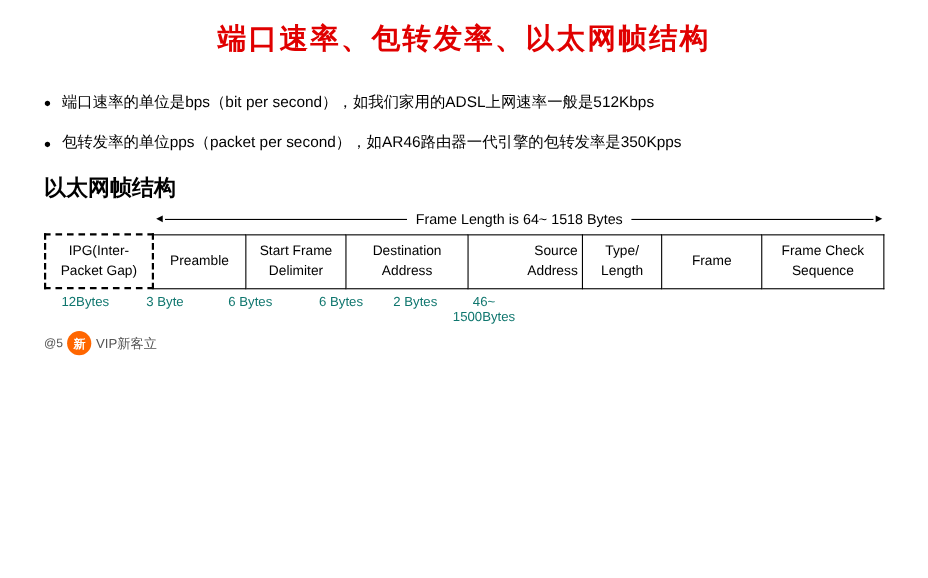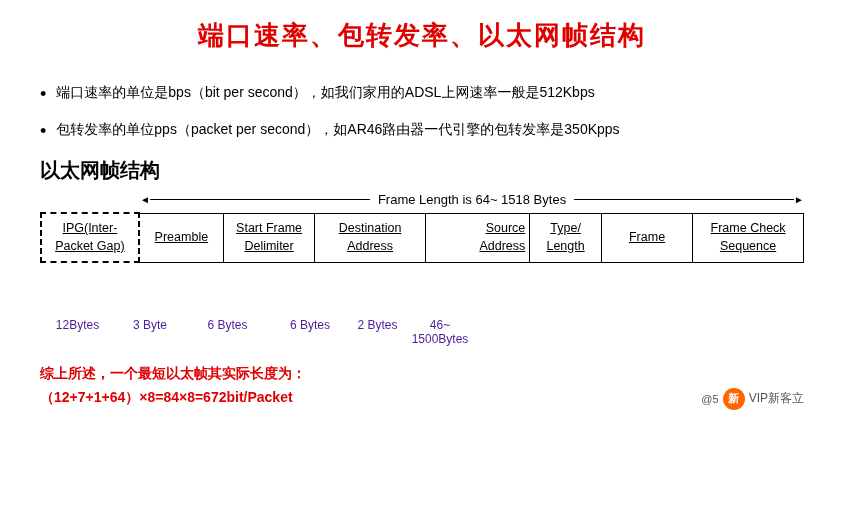--- a/index.html
+++ b/index.html
@@ -52,41 +52,39 @@
     }
     .fl-label {
       font-size: 13px;
       padding: 0 8px;
       white-space: nowrap;
     }
     
     .eth-frame-table {
       width: 100%;
       border-collapse: collapse;
-      margin-bottom: 20px;
-      text-decoration: underline;
+      margin-bottom: 4px;
     }
     .eth-frame-table td {
       border: 1px solid #000;
       text-align: center;
       font-size: 12.5px;
       padding: 6px 4px;
       vertical-align: middle;
       line-height: 1.4;
       color: #000;
     }
     .ipg-cell {
       border: 2px dashed #000 !important;
       font-size: 12px;
     }
     .bytes-cell {
       font-size: 12px;
       text-align: center;
-      color: #4c1d95;
-      margin-top: 35px;
+      color: #0f766e;
     }
     .summary-text {
       margin-top: 10px;
       font-size: 14px;
       color: #e00000;
       font-weight: bold;
       line-height: 1.7;
     }
     .watermark-circle {
       width: 22px;
@@ -156,22 +154,18 @@
     <div class="bytes-cell" style="width:75px;">12Bytes</div>
     <div class="bytes-cell" style="width:70px;">3 Byte</div>
     <div class="bytes-cell" style="width:85px;">6 Bytes</div>
     <div class="bytes-cell" style="width:80px;">6 Bytes</div>
     <div class="bytes-cell" style="width:55px;">2 Bytes</div>
     <div class="bytes-cell" style="width:70px;">46~  1500Bytes</div>
   </div>
 </div>
 
 <div class="bottom-row">
-  <div class="summary-text">
-    <div>综上所述，一个最短以太帧其实际长度为：</div>
-    <div>（12+7+1+64）×8=84×8=672bit/Packet</div>
-  </div>
   <div style="display:flex; align-items:center; gap:4px; font-size:12px; color:#555;">
     <span style="font-size:11px; color:#555;">@5</span>
     <div class="watermark-circle">新</div>
     <span>VIP新客立</span>
   </div>
 </div>
 
 </body></html>

